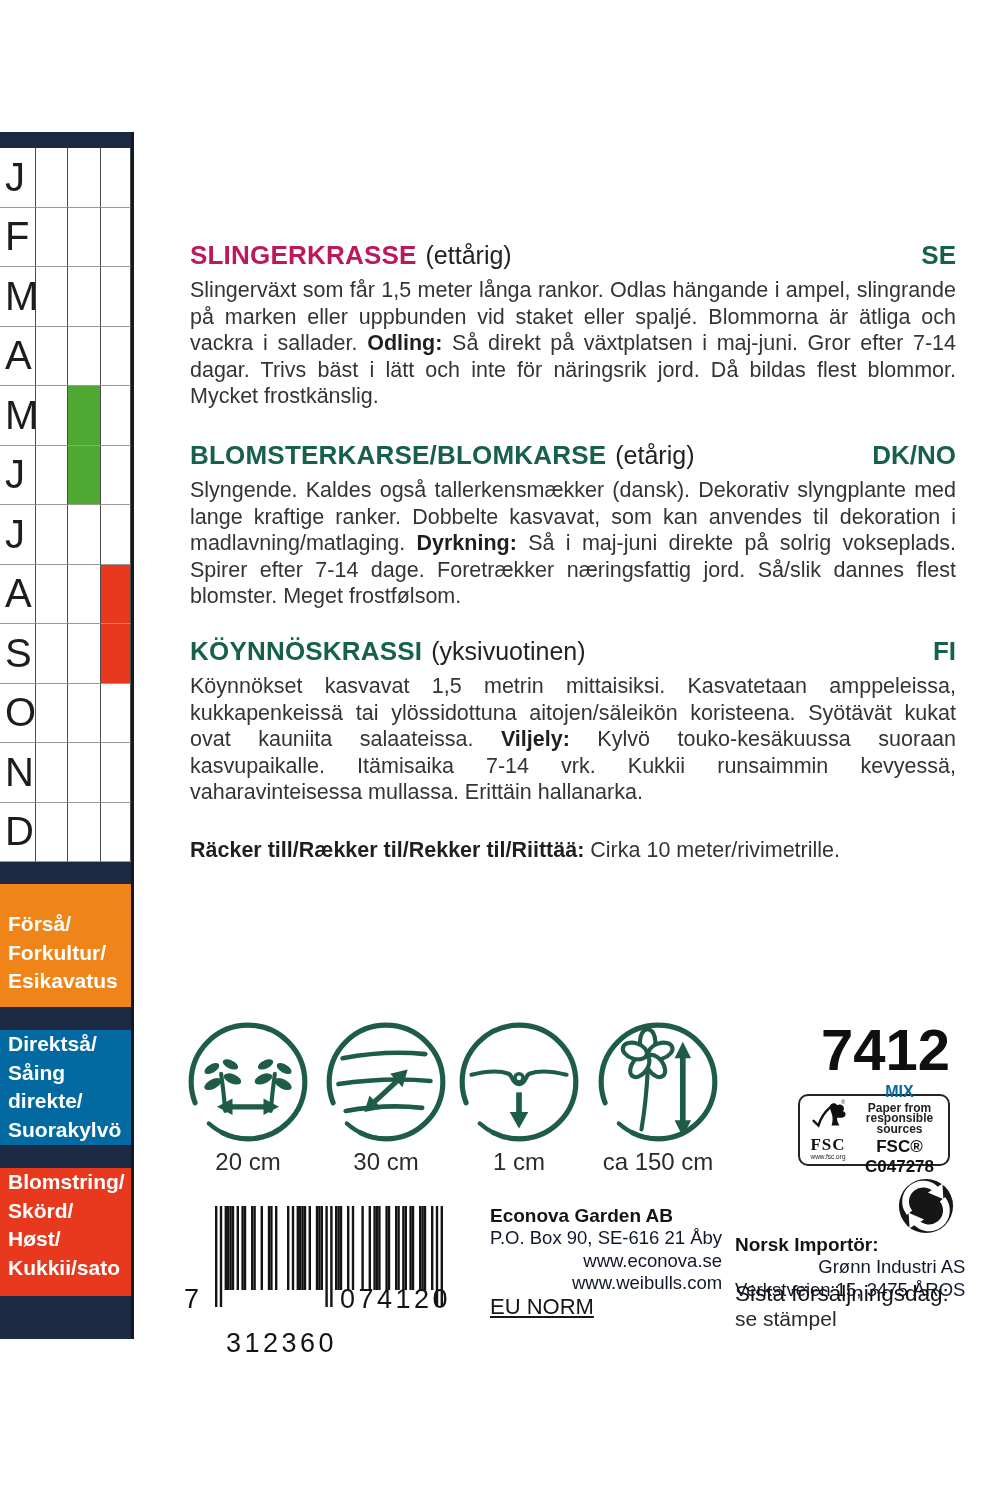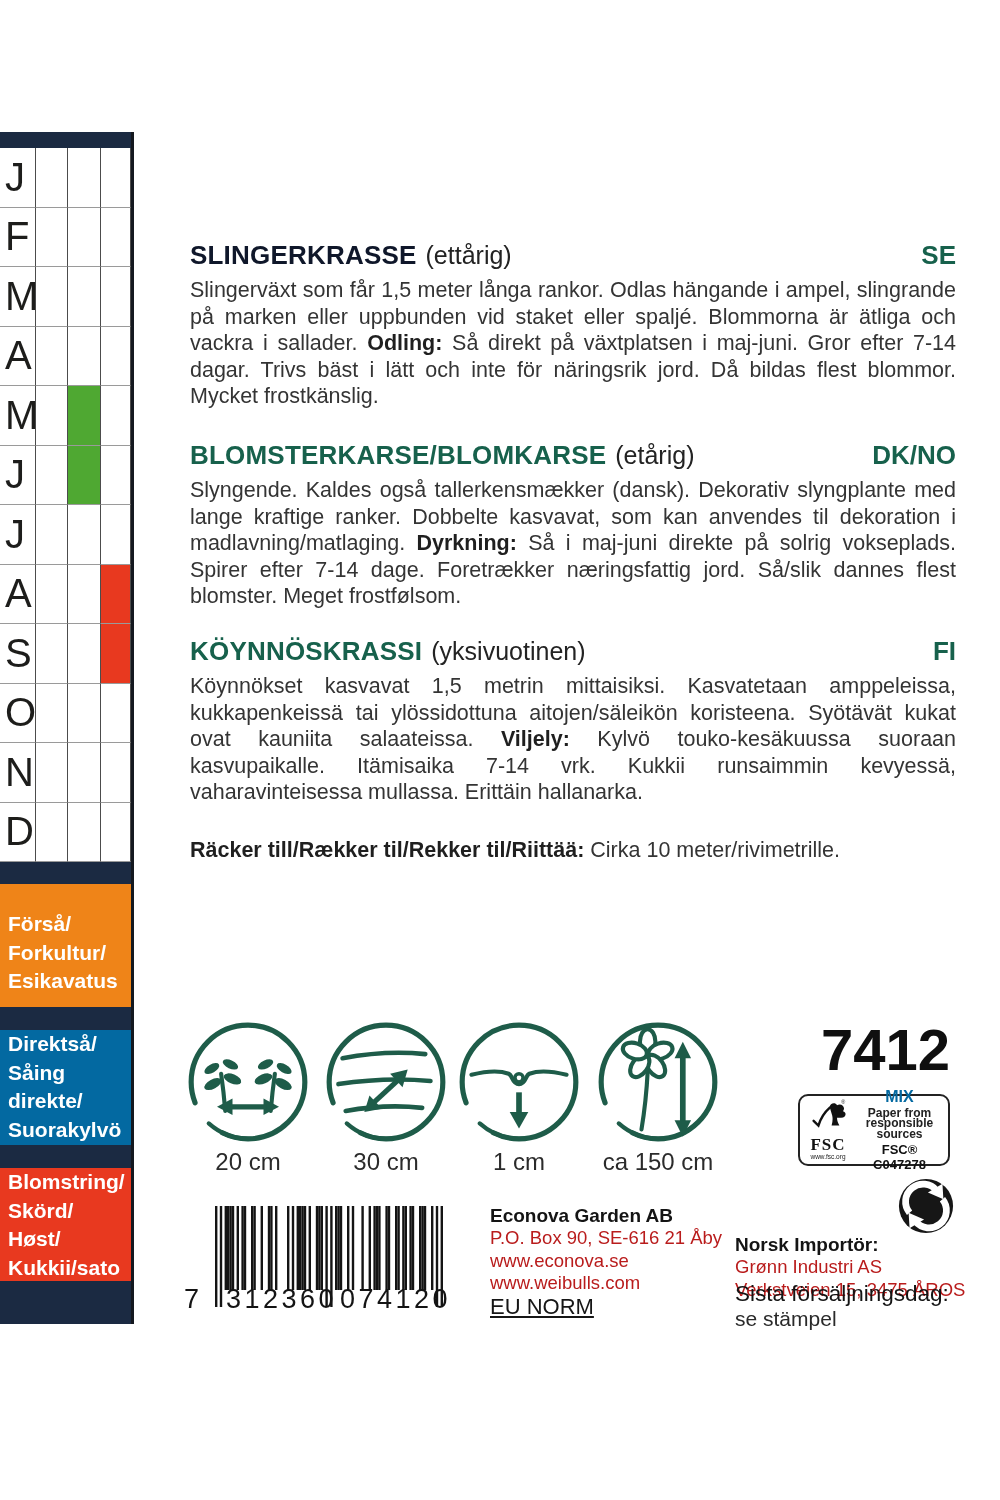--- a/index.html
+++ b/index.html
@@ -6,21 +6,21 @@
   .page{position:relative;width:1000px;height:1500px;background:#fff;overflow:hidden;
         font-family:"Liberation Sans",sans-serif;color:#2e2e2e;}
   
   .sidebar{position:absolute;left:0;top:132px;width:131px;border-right:3px solid #14181f;}
   .side-navy{width:100%;}
   .h16{height:16px}.h22{height:22px}.h23{height:23px}.h43{height:43px}
   .cal-grid{display:grid;grid-template-columns:36px 32px 33px 30px;grid-auto-rows:59.5px;background:#fff;}
   .cal-cell{border-right:1px solid #4c4c4c;border-bottom:1px solid #9a9a9a;}
   .cal-letter{font-size:40px;color:#1d1d1b;display:flex;align-items:center;padding-left:5px;}
   .side-box{width:100%;display:flex;align-items:flex-start;}
-  .hbox1{height:123px}.hbox2{height:115px}.hbox3{height:113px}
+  .hbox1{height:123px}.hbox2{height:115px}.hbox3{height:128px}
   .side-text{white-space:pre-line;color:#fff;font-weight:bold;font-size:21px;line-height:28.5px;padding:0 0 0 8px;}
   .side-text.pad-big{padding-top:26px;}
   
   .section{position:absolute;left:190px;width:766px;}
   .sec-head{display:flex;align-items:baseline;}
   .sec-title{font-weight:bold;font-size:26px;letter-spacing:.2px;}
   .sec-sub{font-size:25px;color:#232323;margin-left:9px;}
   .sec-lang{margin-left:auto;font-weight:bold;font-size:26px;}
   .sec-body{margin:6px 0 0 0;font-size:21.5px;line-height:26.5px;text-align:justify;color:#343434;}
   .sec-body b{color:#1f1f1f;}
@@ -33,30 +33,30 @@
           font-size:58px;font-weight:bold;color:#0f0f0f;letter-spacing:0px;}
   
   .fsc-box{position:absolute;left:798px;top:1094px;width:148px;height:68px;border:2px solid #232323;
            border-radius:10px;display:flex;align-items:center;background:#fff;}
   .fsc-left{width:56px;text-align:center;line-height:1;}
   .fsc-acr{font-family:"Liberation Serif",serif;font-weight:bold;font-size:17px;letter-spacing:1px;color:#111;}
   .fsc-url{font-size:6.5px;color:#222;margin-top:1px;}
   .fsc-right{flex:1;text-align:center;padding-right:5px;}
   .fsc-mix{font-weight:bold;font-size:16px;color:#0369a1;}
   .fsc-desc{font-weight:bold;font-size:12px;line-height:10.5px;color:#222;margin-top:2px;}
-  .fsc-lic{font-weight:bold;font-size:13px;color:#111;margin-top:3px;}
+  .fsc-lic{font-weight:bold;font-size:17px;color:#111;margin-top:3px;}
   
   .barcode{position:absolute;left:182px;top:1206px;width:268px;height:126px;}
   .barcode svg{position:absolute;left:33px;top:0;}
   .bc-first{position:absolute;left:2px;top:78px;font-size:27px;color:#141414;}
   .bc-group{position:absolute;top:78px;font-size:27px;color:#141414;letter-spacing:3.5px;}
-  .bc-left{left:44px;} .bc-right{left:158px;}
+  .bc-left{left:44px;margin-top:44px;} .bc-right{left:158px;}
   .addr{position:absolute;left:490px;top:1204px;}
   .addr-name{font-weight:bold;font-size:19px;color:#141414;line-height:23px;}
-  .addr-line{font-size:18.5px;color:#b91c1c;line-height:22.5px;}
+  .addr-line{font-size:18.5px;color:#0f172a;line-height:22.5px;text-align:right;}
   .eunorm{position:absolute;left:490px;top:1294px;font-size:22px;color:#161616;text-decoration:underline;}
   .importer{position:absolute;left:735px;top:1205px;margin-top:28px;}
   .expiry{position:absolute;left:735px;top:1281px;}
   .expiry-head{font-weight:normal;font-size:22.5px;color:#141414;line-height:26px;}
   .expiry-val{font-size:21px;color:#2a2a2a;}
   .greendot{position:absolute;left:897px;top:1177px;}
 </style>
 </head>
 <body>
 
@@ -132,21 +132,21 @@
       <div class="side-text">Blomstring/
 Skörd/
 Høst/
 Kukkii/sato</div>
     </div>
     <div class="side-navy h43" style="background: rgb(27, 42, 66);"></div>
   </div>
 
   <div class="section" style="top:240px">
     <div class="sec-head">
-      <span class="sec-title" style="color:#0f172a">SLINGERKRASSE</span>
+      <span class="sec-title" style="color:#be185d">SLINGERKRASSE</span>
       <span class="sec-sub">(ettårig)</span>
       <span class="sec-lang" style="color:#17614C">SE</span>
     </div>
     <p class="sec-body"><span>Slingerväxt som får 1,5 meter långa rankor. Odlas hängande i ampel, slingrande på marken eller uppbunden vid staket eller spaljé. Blommorna är ätliga och vackra i sallader. </span><b>Odling:</b><span> Så direkt på växtplatsen i maj-juni. Gror efter 7-14 dagar. Trivs bäst i lätt och inte för näringsrik jord. Då bildas flest blommor. Mycket frostkänslig.</span></p>
   </div>
 
   <div class="section" style="top:440px">
     <div class="sec-head">
       <span class="sec-title" style="color:#17614C">BLOMSTERKARSE/BLOMKARSE</span>
       <span class="sec-sub">(etårig)</span>

